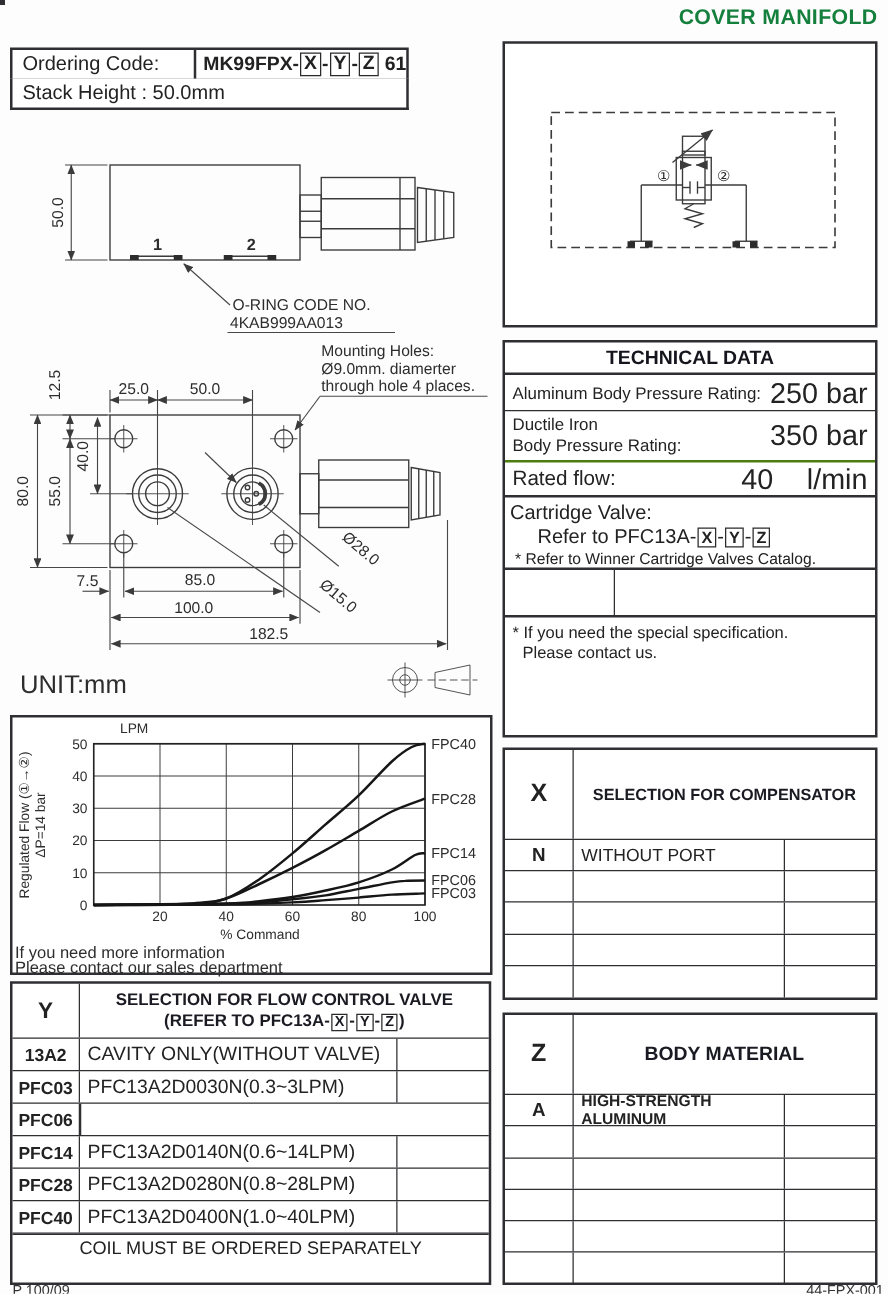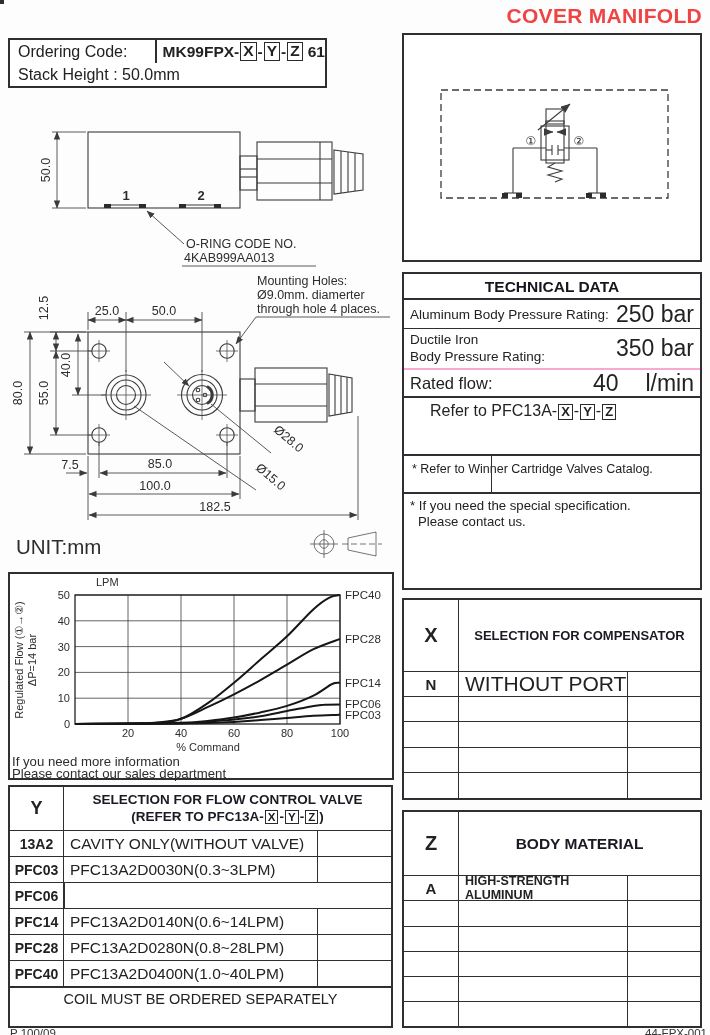--- a/index.html
+++ b/index.html
@@ -17,22 +17,22 @@
   text{fill:#2d2d2d;}
   .dt{font-size:12.5px;}
   .dtb{font-size:13px;font-weight:bold;}
   .dtbig{font-size:20.5px;}
   .grid{stroke:#3c3c3c;stroke-width:0.8;fill:none;}
   .axisrect{stroke:#222;stroke-width:1.3;fill:none;}
   .curve{stroke:#161616;stroke-width:2;fill:none;}
   .tick{font-size:11px;}
   .slabel{font-size:11.5px;}
   .clabel{font-size:11px;}
-  #title{left:402px;top:4px;width:300px;text-align:right;font-size:21px;
-         font-weight:bold;color:#ef4444;letter-spacing:.3px;}
+  #title{left:402px;top:4px;width:300px;text-align:right;font-size:17px;
+         font-weight:bold;color:#15803d;letter-spacing:.3px;}
   
   #ord-row{left:8px;top:38px;width:319px;height:27px;border:2px solid #2f2f33;
            display:flex;background:#fff;z-index:2;}
   #ord-row .lab{width:150px;border-right:2px solid #2f2f33;padding-left:8px;
                 font-size:16px;display:flex;align-items:center;}
   #ord-row .code{flex:1;display:flex;align-items:center;padding-left:6px;
                  font-weight:bold;font-size:15.5px;}
   #stack-row{left:8px;top:63px;width:319px;height:25px;border:2px solid #2f2f33;
              border-top:none;display:flex;align-items:center;padding-left:8px;
              font-size:16px;background:#fff;z-index:2;}
@@ -42,21 +42,21 @@
   
   #box-tech{left:402px;top:272px;width:300px;height:318px;}
   .t-head{height:26px;border-bottom:2px solid #2f2f33;text-align:center;
           font-weight:bold;font-size:15.5px;line-height:25px;color:#15151d;}
   .t-row{display:flex;justify-content:space-between;align-items:center;
          padding:0 6px;}
   .t-lab{font-size:13.5px;}
   .t-val{font-size:23px;white-space:nowrap;}
   .cart{padding:3px 0 0 4px;font-size:16px;line-height:1.2;}
   .cart .sub{padding-left:22px;}
-  .cart .note{font-size:12.5px;padding-left:4px;padding-top:1px;margin-top:41px;}
+  .cart .note{font-size:12.5px;padding-left:4px;padding-top:1px;}
   .wtable{border-top:2px solid #2f2f33;border-bottom:2px solid #2f2f33;}
   .wrow{display:flex;}
   .wmat{width:88px;border-right:1.6px solid #2f2f33;display:flex;
         align-items:center;justify-content:center;font-size:14.5px;}
   .wdesc{flex:1;padding:3px 5px 0 5px;font-size:12.8px;line-height:1.22;}
   .wdesc .r{text-align:right;padding-right:4px;}
   .snote{font-size:13.2px;line-height:1.2;padding:4px 0 0 6px;}
   .snote .in{padding-left:8px;}
   
   .sel-head{display:flex;border-bottom:1.6px solid #2f2f33;}
@@ -70,21 +70,21 @@
             justify-content:center;font-weight:bold;}
   .sel-desc{flex:1;display:flex;align-items:center;padding-left:6px;}
   .sel-extra{border-left:1.4px solid #2f2f33;}
   #box-x{left:402px;top:598px;width:300px;height:202px;}
   #box-x .sel-head{height:72px;}
   #box-x .sel-letter,#box-x .sel-code{width:55px;}
   #box-x .sel-letter{font-size:20px;}
   #box-x .sel-title{font-size:13px;}
   #box-x .sel-row{height:25.2px;}
   #box-x .sel-code{font-size:15px;}
-  #box-x .sel-desc{font-size:21px;}
+  #box-x .sel-desc{font-size:14px;}
   #box-x .sel-extra{width:73px;}
   #box-z{left:402px;top:810px;width:300px;height:218px;}
   #box-z .sel-head{height:64px;}
   #box-z .sel-letter,#box-z .sel-code{width:55px;}
   #box-z .sel-letter{font-size:20px;}
   #box-z .sel-title{font-size:15.5px;}
   #box-z .sel-row{height:25.3px;}
   #box-z .sel-code{font-size:15px;}
   #box-z .sel-desc{font-size:12.5px;font-weight:bold;}
   #box-z .sel-extra{width:73px;}
@@ -333,36 +333,37 @@
   <text x="129" y="112" text-anchor="middle" style="font-size:12px">①</text>
   <text x="177" y="112" text-anchor="middle" style="font-size:12px">②</text>
 </svg>
 
 <div class="box" id="box-tech">
   <div class="t-head">TECHNICAL DATA</div>
   <div class="t-row" style="height:29px;border-bottom:1.5px solid #2f2f33">
     <span class="t-lab">Aluminum Body Pressure Rating:</span>
     <span class="t-val">250 bar</span>
   </div>
-  <div class="t-row" style="height:41px;border-bottom:2px solid #f9a8d4">
+  <div class="t-row" style="height:41px;border-bottom:2px solid #4d7c0f">
     <span class="t-lab" style="line-height:1.25">
       <span style="display:block">Ductile Iron</span>
       <span style="display:block">Body Pressure Rating:</span>
     </span>
     <span class="t-val">350 bar</span>
   </div>
   <div class="t-row" style="height:28px;border-bottom:2px solid #2f2f33">
     <span class="t-lab" style="font-size:16.5px">Rated flow:</span>
     <span class="t-val">
       <span>40</span>
       <span style="display:inline-block;width:14px"></span>
       <span>l/min</span>
     </span>
   </div>
   <div class="cart" style="height:56px">
+    <div>Cartridge Valve:</div>
     <div class="sub"><span>Refer to PFC13A-</span><span class="xyzbox" style="font-size:13px">X</span><span>-</span><span class="xyzbox" style="font-size:13px">Y</span><span>-</span><span class="xyzbox" style="font-size:13px">Z</span></div>
     <div class="note">* Refer to Winner Cartridge Valves Catalog.</div>
   </div>
   <div class="wtable">
     <div class="wrow" style="height:36px">
       <div class="wmat"></div>
       <div class="wdesc"></div>
     </div>
   </div>
   <div class="snote">

